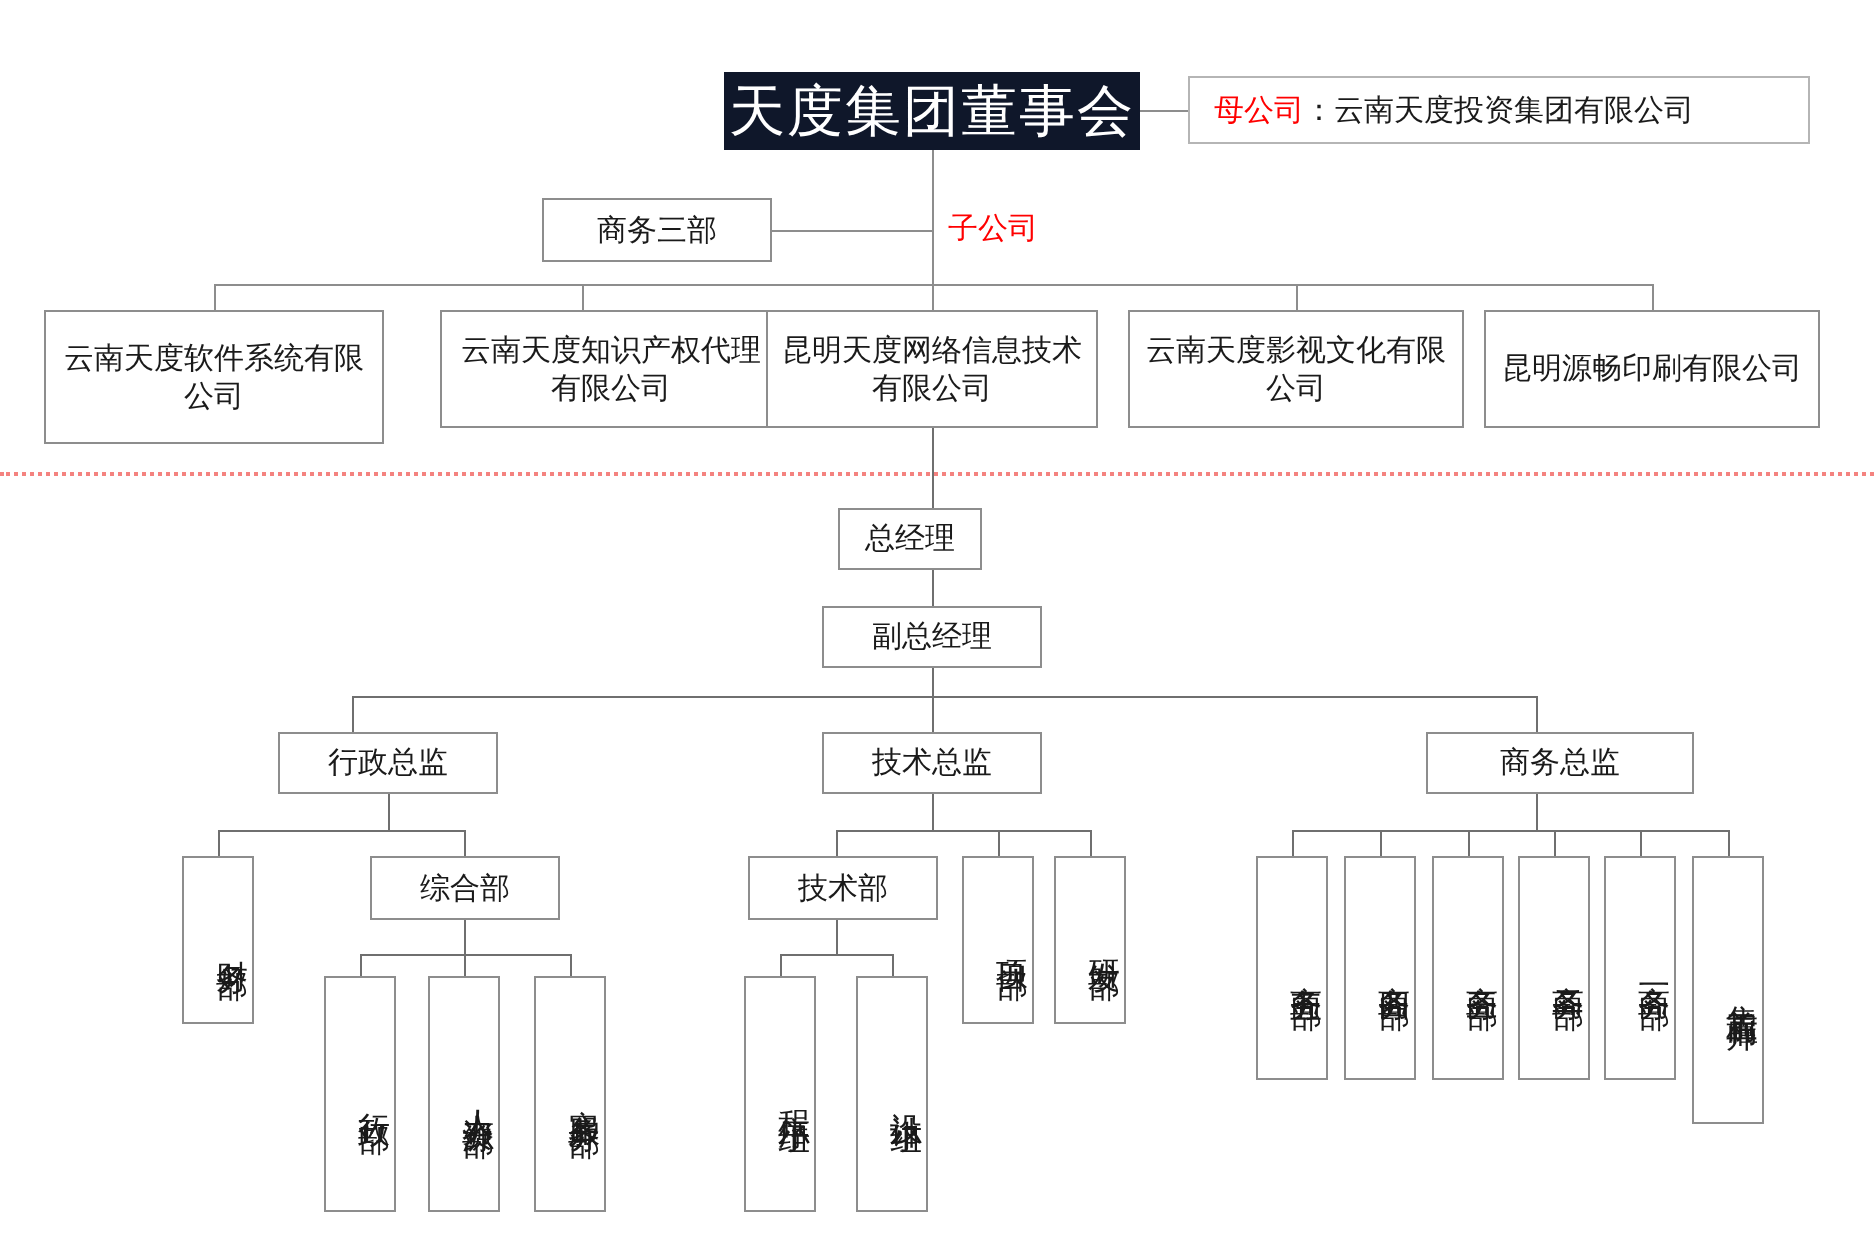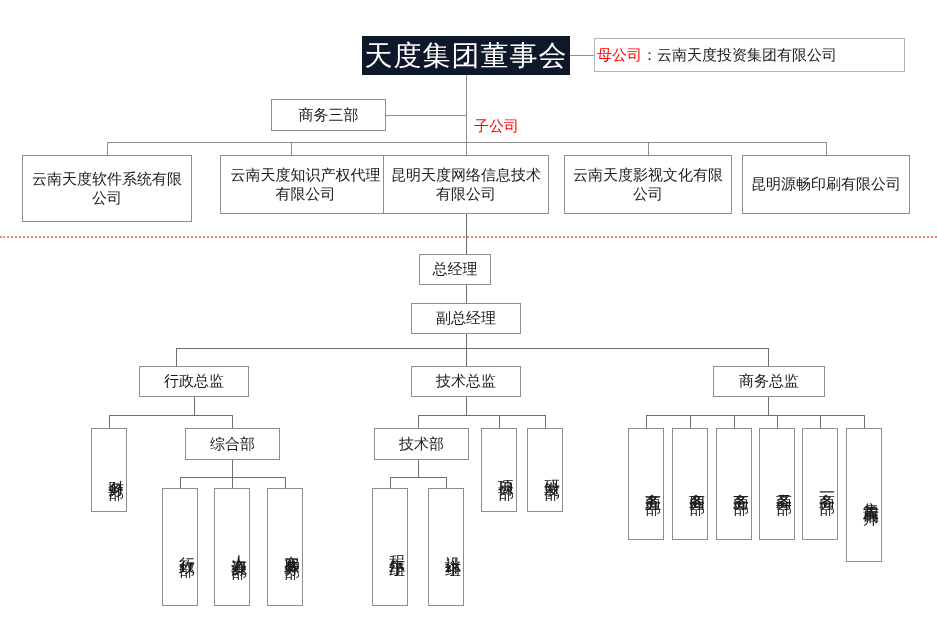--- a/index.html
+++ b/index.html
@@ -37,21 +37,21 @@
     color: #ffffff;
     border: none;
     font-size: 28px;
     letter-spacing: 1px;
     z-index: 4;
   }
   .node.legend {
     border: 1px solid #b5b5b5;
     font-size: 15px;
     justify-content: flex-start;
-    padding-left: 2px;
+    padding-left: 12px;
   }
   .node.sub {
     font-size: 15px;
     padding: 0 4px;
   }
   
   .node.vert {
     writing-mode: vertical-rl;
     text-orientation: upright;
     letter-spacing: 2px;
@@ -77,21 +77,20 @@
     height: 0;
     border-top: 2px dotted #f4827f;
     z-index: 2;
   }
   .red { color: #ff0000; }
   .lbl-free {
     position: absolute;
     font-size: 15px;
     z-index: 3;
     white-space: nowrap;
-    margin-top: 12px;
   }
 </style>
 </head>
 <body>
 
 <div id="chart">
 
   <div class="node root" style="left:362px; top:36px; width:208px; height:39px;">天度集团董事会</div>
 
   <div class="ln h" style="left:570px; top:55px; width:24px;"></div>
@@ -137,21 +136,21 @@
   <div class="ln v dark" style="left:466px; top:334px; height:14px;"></div>
 
   <div class="ln h dark" style="left:176px; top:348px; width:593px;"></div>
 
   <div class="ln v dark" style="left:176px; top:348px; height:18px;"></div>
   <div class="ln v dark" style="left:466px; top:348px; height:18px;"></div>
   <div class="ln v dark" style="left:768px; top:348px; height:18px;"></div>
 
   <div class="node" style="left:139px; top:366px; width:110px; height:31px;">行政总监</div>
   <div class="node" style="left:411px; top:366px; width:110px; height:31px;">技术总监</div>
-  <div class="node" style="left:713px; top:366px; width:112px; height:31px;">商务总监</div>
+  <div class="node" style="left:713px; top:366px; width:134px; height:31px;">商务总监</div>
 
   <div class="ln v dark" style="left:194px; top:397px; height:18px;"></div>
   <div class="ln h dark" style="left:109px; top:415px; width:123px;"></div>
   <div class="ln v dark" style="left:109px; top:415px; height:13px;"></div>
   <div class="ln v dark" style="left:232px; top:415px; height:13px;"></div>
 
   <div class="node vert" style="left:91px; top:428px; width:36px; height:84px;">财务部</div>
 
   <div class="node" style="left:185px; top:428px; width:95px; height:32px;">综合部</div>
 

